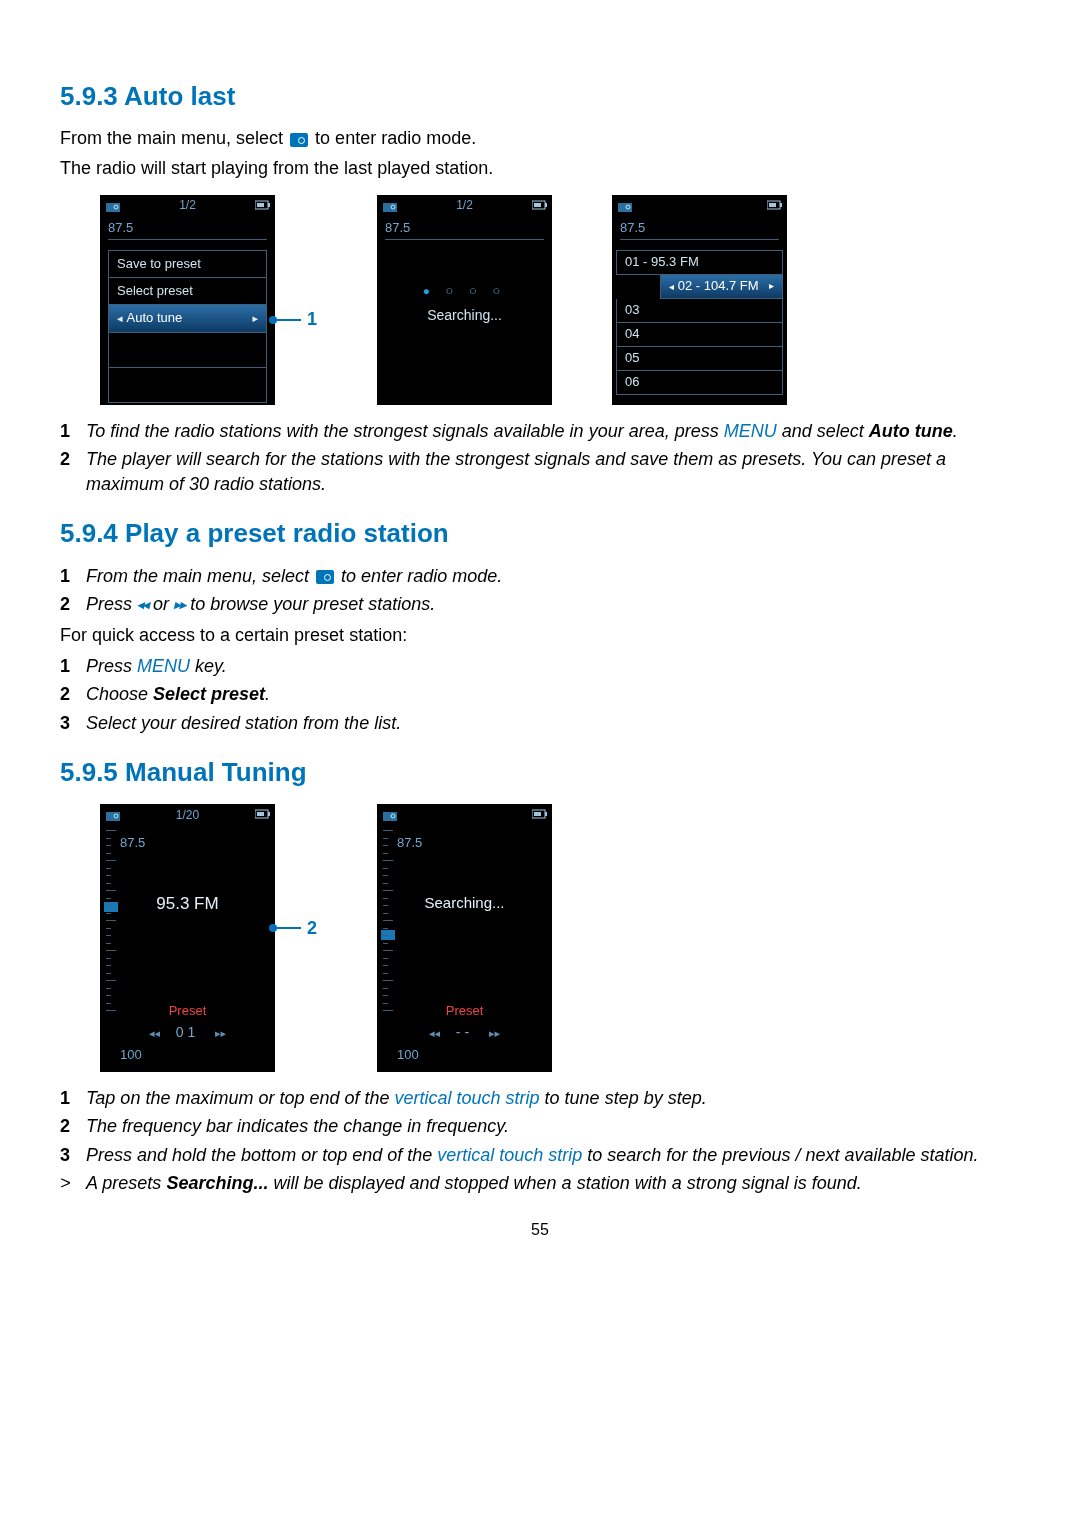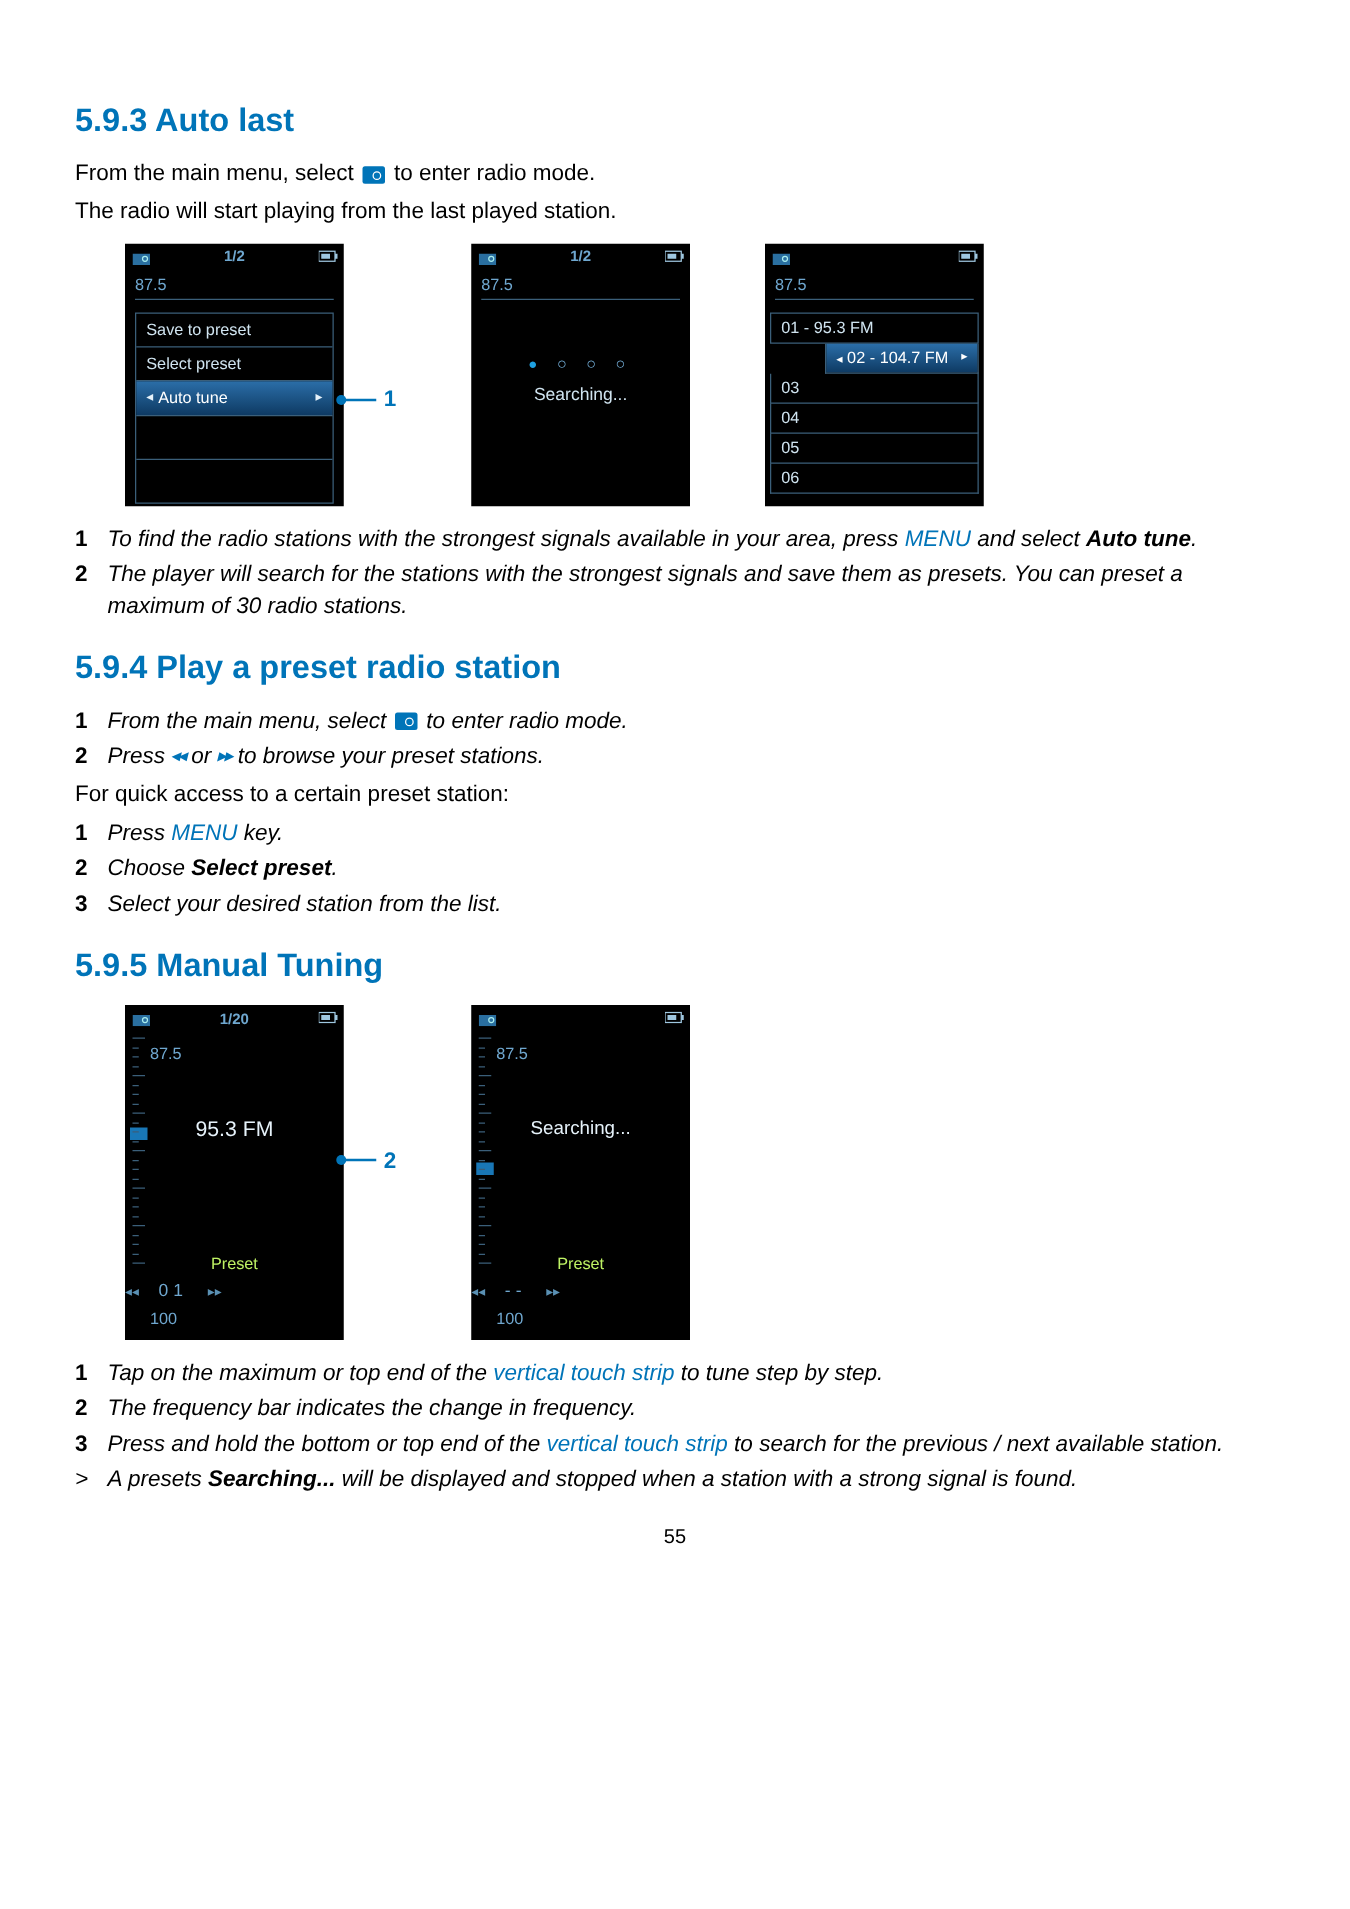--- a/index.html
+++ b/index.html
@@ -26,21 +26,21 @@
   .ol { margin: 6px 0 6px 0; }
   .ol .row { display: flex; align-items: flex-start; margin: 3px 0; }
   .ol .num { width: 26px; flex: 0 0 26px; font-weight: bold; }
   .ol .gt { width: 26px; flex: 0 0 26px; font-style: italic; }
   .ol .txt { flex: 1; font-style: italic; }
   .screens { display: flex; gap: 60px; margin: 14px 0 14px 40px; align-items: flex-start; }
   .screen {
     width: 175px; height: 210px; background: #000; position: relative;
     font-family: Arial, sans-serif; color: #6fa7cf; font-size: 13px;
   }
-  .sc-top { display:flex; justify-content:space-between; align-items:center; height:22px; padding:0 6px;font-weight:bold; }
+  .sc-top { display:flex; justify-content:space-between; align-items:center; height:22px; padding:0 6px; }
   .sc-top .ic { width:14px; height:12px; position:relative; }
   .sc-top .radio-ic svg, .sc-top .bat-ic svg { display:block; }
   .sc-top .pg { color:#6fa7cf; font-size:12px; }
   .freq-line { padding: 2px 8px; font-size:13px; color:#6fa7cf; }
   .tick { height:6px; border-top:1px solid #3b5f7a; margin: 0 8px 4px 8px; }
   .menu-box { border:1px solid #3b5f7a; margin: 0 8px; }
   .menu-item { border-bottom:1px solid #3b5f7a; padding:4px 8px; color:#d0e4f0; font-size:13px; }
   .menu-item.sel { background: linear-gradient(#2b6ea8,#0e3a63); color:#fff; display:flex; justify-content:space-between; align-items:center; }
   .menu-item.sel .arrow-l, .menu-item.sel .arrow-r { font-size:11px; color:#e6f2fa; }
   .menu-item.empty { height: 26px; }
@@ -58,22 +58,22 @@
   .preset-list .prow .ar { font-size:10px; }
   
   .mscreen { width:175px; height:268px; background:#000; position:relative; color:#6fa7cf; font-size:13px; }
   .mscreen .sc-top { height:22px; }
   .vbar { position:absolute; left:6px; top:26px; bottom:10px; width:10px; }
   .vbar .t { position:absolute; left:0; width:8px; height:1px; background:#3b5f7a; }
   .vbar .cursor { position:absolute; left:-2px; width:14px; height:10px; background:#1977b6; }
   .mscreen .fq-top { position:absolute; left:20px; top:30px; font-size:13px; }
   .mscreen .fq-bot { position:absolute; left:20px; bottom:8px; font-size:13px; }
   .mscreen .center-fm { position:absolute; left:0; right:0; top:88px; text-align:center; color:#e6f2fa; font-size:17px; }
-  .mscreen .preset-lbl { position:absolute; left:0; right:0; bottom:52px; text-align:center; color:#bef264; font-size:13px; }
-  .mscreen .preset-ctrl { position:absolute; left:0; right:0; bottom:30px; color:#6fa7cf; font-size:14px; letter-spacing:4px; }
+  .mscreen .preset-lbl { position:absolute; left:0; right:0; bottom:52px; text-align:center; color:#ef4444; font-size:13px; }
+  .mscreen .preset-ctrl { position:absolute; left:0; right:0; bottom:30px; text-align:center; color:#6fa7cf; font-size:14px; letter-spacing:4px; }
   .mscreen .preset-ctrl .skip { color:#5a90b3; font-size:11px; letter-spacing:0; }
   .manual-group { display:flex; gap:60px; margin:14px 0 14px 40px; align-items:flex-start; }
   .radio-icon-inline {
     display:inline-block; width:18px; height:14px; background:#0074b8; border-radius:2px; vertical-align:middle; position:relative; margin:0 2px;
   }
   .radio-icon-inline::after { content:""; position:absolute; right:3px; top:4px; width:5px; height:5px; border:1px solid #fff; border-radius:50%; }
   .skip-inline { color:#0074b8; font-size:13px; font-weight:bold; letter-spacing:-1px; vertical-align:middle; }
   .page-num { text-align:center; font-size:16px; margin-top:23px; }
 </style>
 </head>

